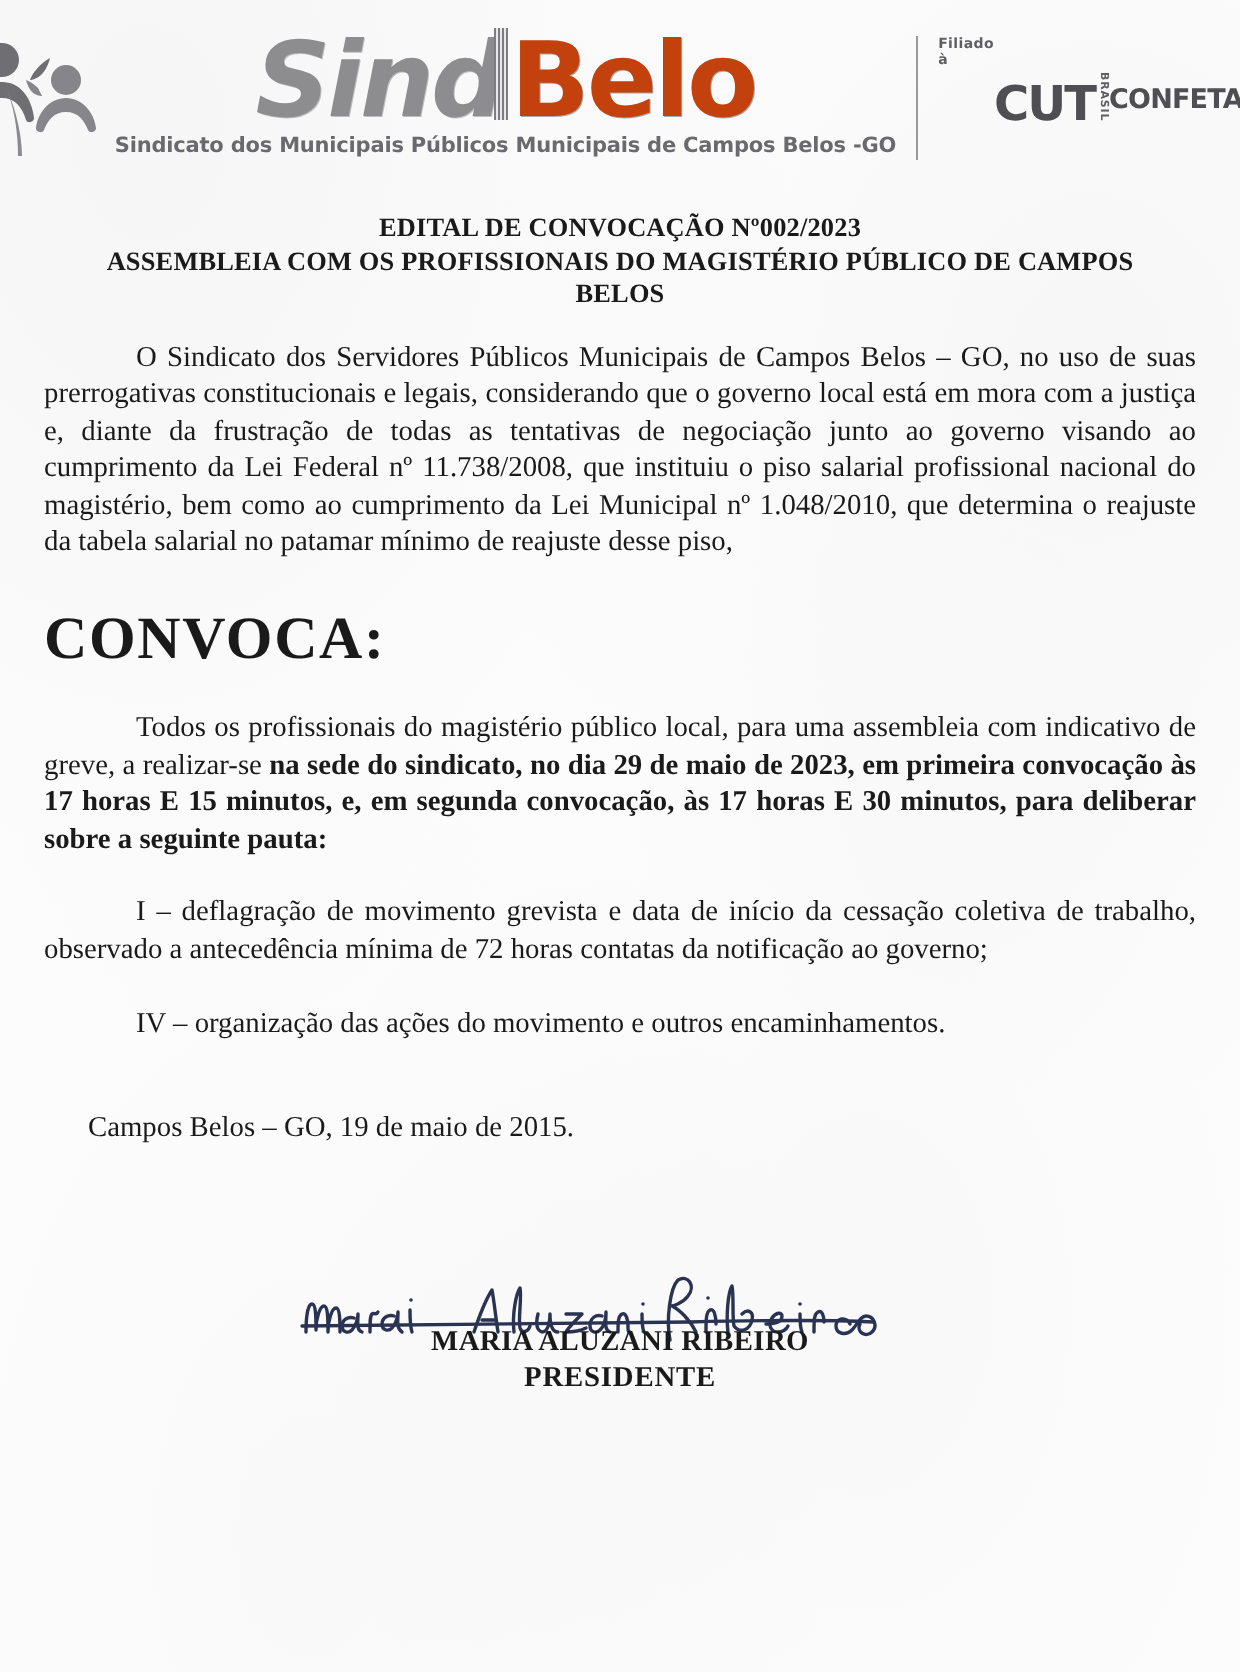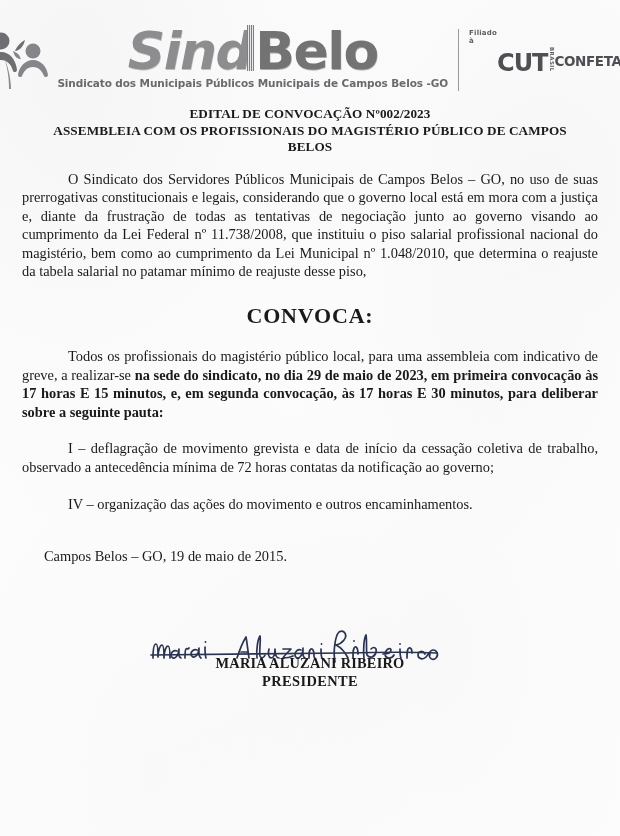--- a/index.html
+++ b/index.html
@@ -36,21 +36,21 @@
     z-index: 1;
     padding: 0 22px;
     box-sizing: border-box;
   }
 
   
   .logo-header {
     position: relative;
     height: 104px;
     display: flex;
-    align-items: center;
+    align-items: flex-start;
     justify-content: center;
     padding-top: 12px;
     box-sizing: border-box;
   }
   .logo-inner {
     display: flex;
     align-items: flex-start;
     gap: 0px;
   }
   .logo-figures {
@@ -87,21 +87,21 @@
     width: 7px;
     height: 46px;
     background: repeating-linear-gradient(
         to right,
         #7e7e82 0px, #7e7e82 1px,
         #e8e8ea 1px, #e8e8ea 2px);
     margin: 0 1px 0 -4px;
     transform: translateY(2px);
   }
   .wm-belo {
-    color: #737373;
+    color: #c2410c;
     font-style: normal;
     text-shadow: 0.5px 0.5px 0 rgba(90,90,95,.5);
   }
   .tagline {
     font-family: "DejaVu Sans", "Liberation Sans", sans-serif;
     font-size: 10.5px;
     font-weight: 600;
     color: #6a6a6e;
     letter-spacing: -0.1px;
     margin-top: -2px;
@@ -189,22 +189,21 @@
     font-size: 14.4px;
     line-height: 18.6px;
     margin: 0;
     hyphens: none;
   }
   .para.first { margin-top: 14px; text-indent: 46px; }
   .para.indent { text-indent: 46px; }
   .para.lead { margin-top: 0; }
 
   .convoca {
-    text-align: center;
-    font-size: 22px;
+    font-size: 30px;
     font-weight: 700;
     letter-spacing: .8px;
     margin: 22px 0 18px 0;
     font-family: "Liberation Serif", "DejaVu Serif", serif;
   }
 
   .item { margin-top: 18px; text-indent: 46px; }
   .item.tight-indent { text-indent: 40px; }
 
   .date-line {

